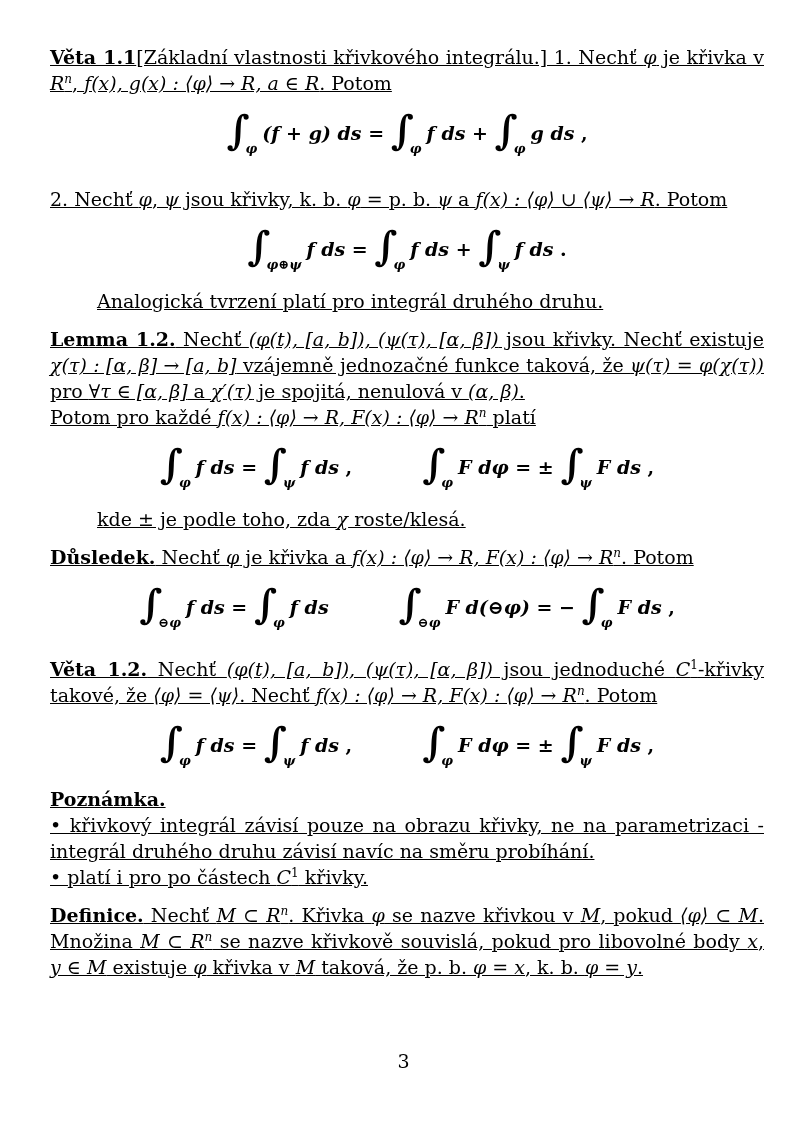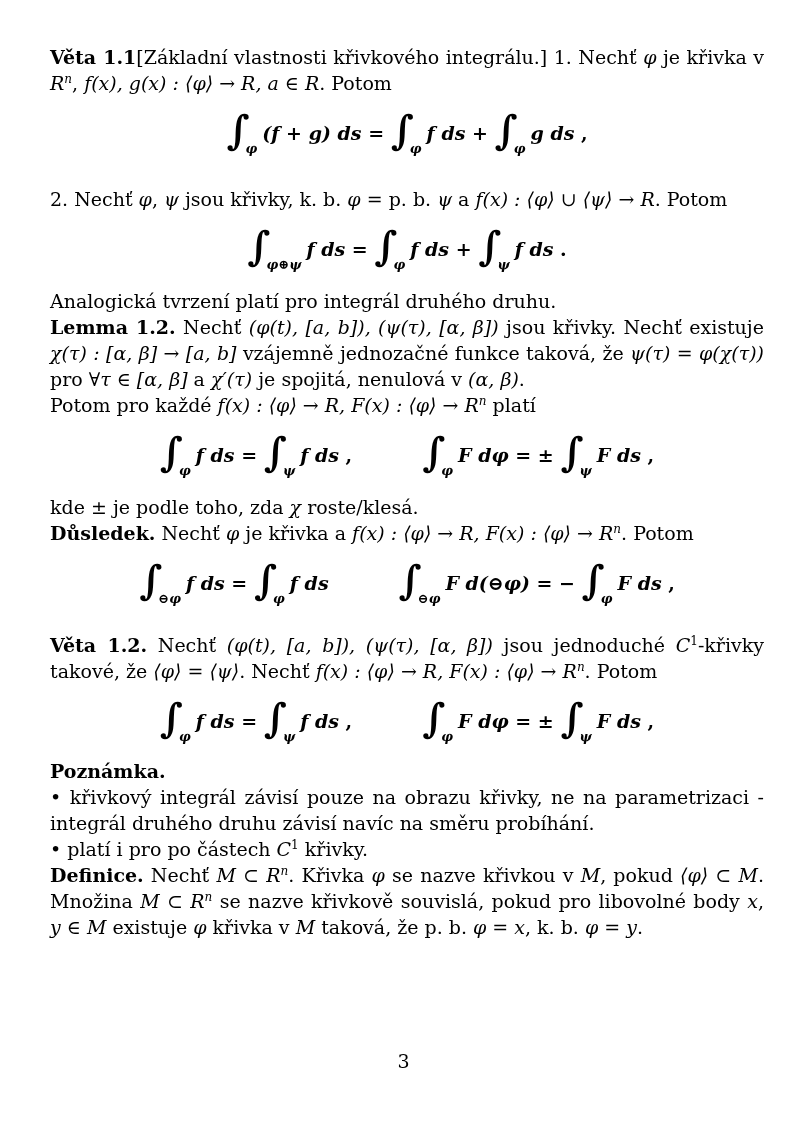--- a/index.html
+++ b/index.html
@@ -1,23 +1,23 @@
 <!DOCTYPE html>
 <html><head>
 <meta charset="utf-8">
 <style>
   html,body{margin:0;padding:0;background:#e8e8e8;}
   .page{position:relative;width:807px;height:1130px;background:#ffffff;color:#000;
         font-family:"DejaVu Serif","Liberation Serif",serif;font-size:19px;line-height:26px;
         overflow:hidden;margin:0 auto;}
   .content{position:absolute;left:50px;top:44px;width:714px;}
-  .para{margin:0;text-align:justify;}
+  .para{margin:0;text-align:justify;text-decoration:underline;}
   .mt8{margin-top:24px;}
-  .mt10{margin-top:10px;}
-  .mt12{margin-top:0;}
+  .mt10{margin-top:10px;margin-left:47px;}
+  .mt12{margin-top:12px;}
   .mt16{margin-top:20px;}
   .b{font-weight:bold;}
   .i{font-style:italic;}
   .sup{font-size:12px;position:relative;top:-7px;line-height:0;}
   .i.sup{font-style:italic;}
   .formula{display:flex;justify-content:center;align-items:center;gap:70px;
            height:58px;line-height:58px;margin:8px 0;font-weight:bold;}
   .fgroup{white-space:nowrap;}
   .int{font-size:40px;line-height:0;position:relative;top:4px;font-style:normal;
        font-family:"DejaVu Serif","DejaVu Sans",serif;}

